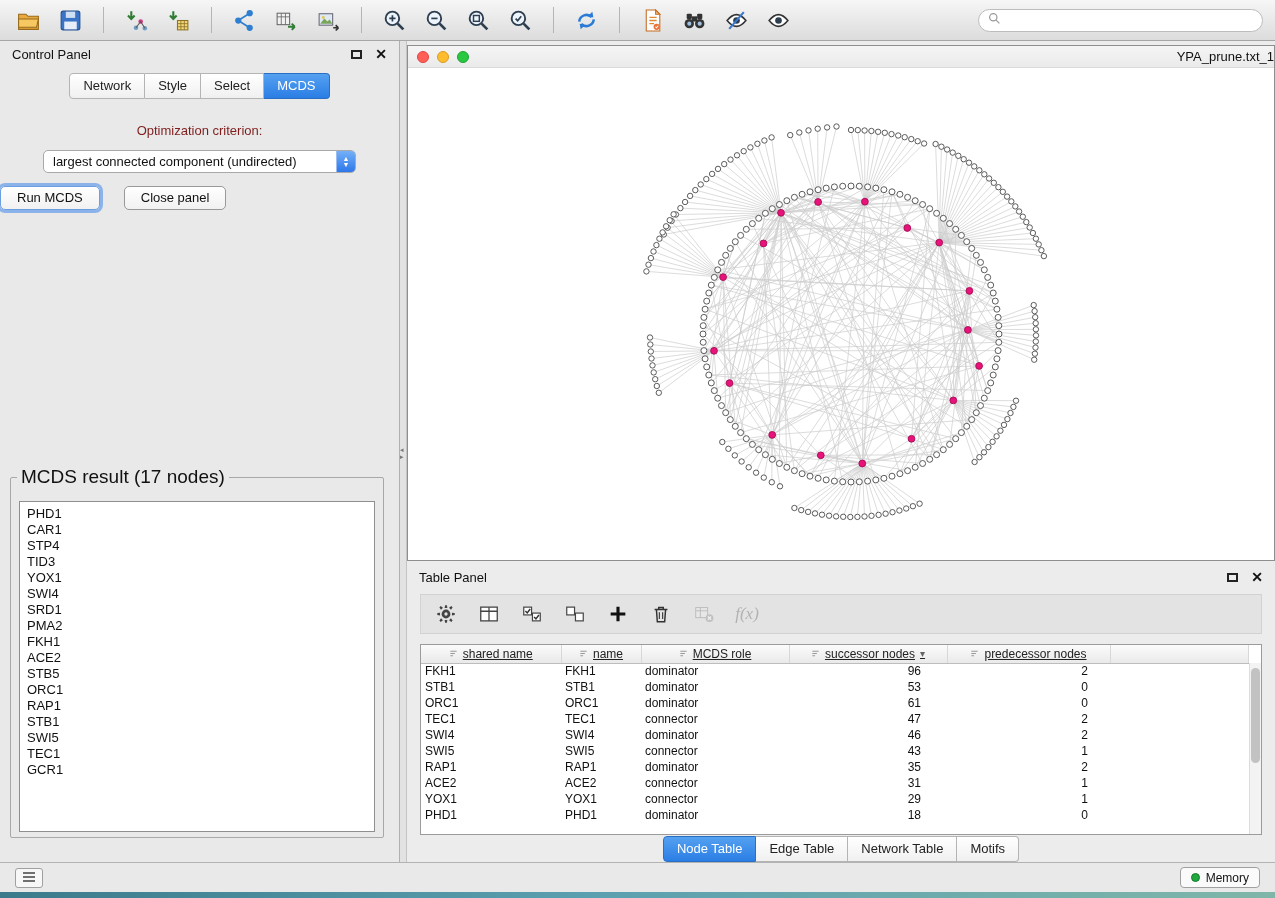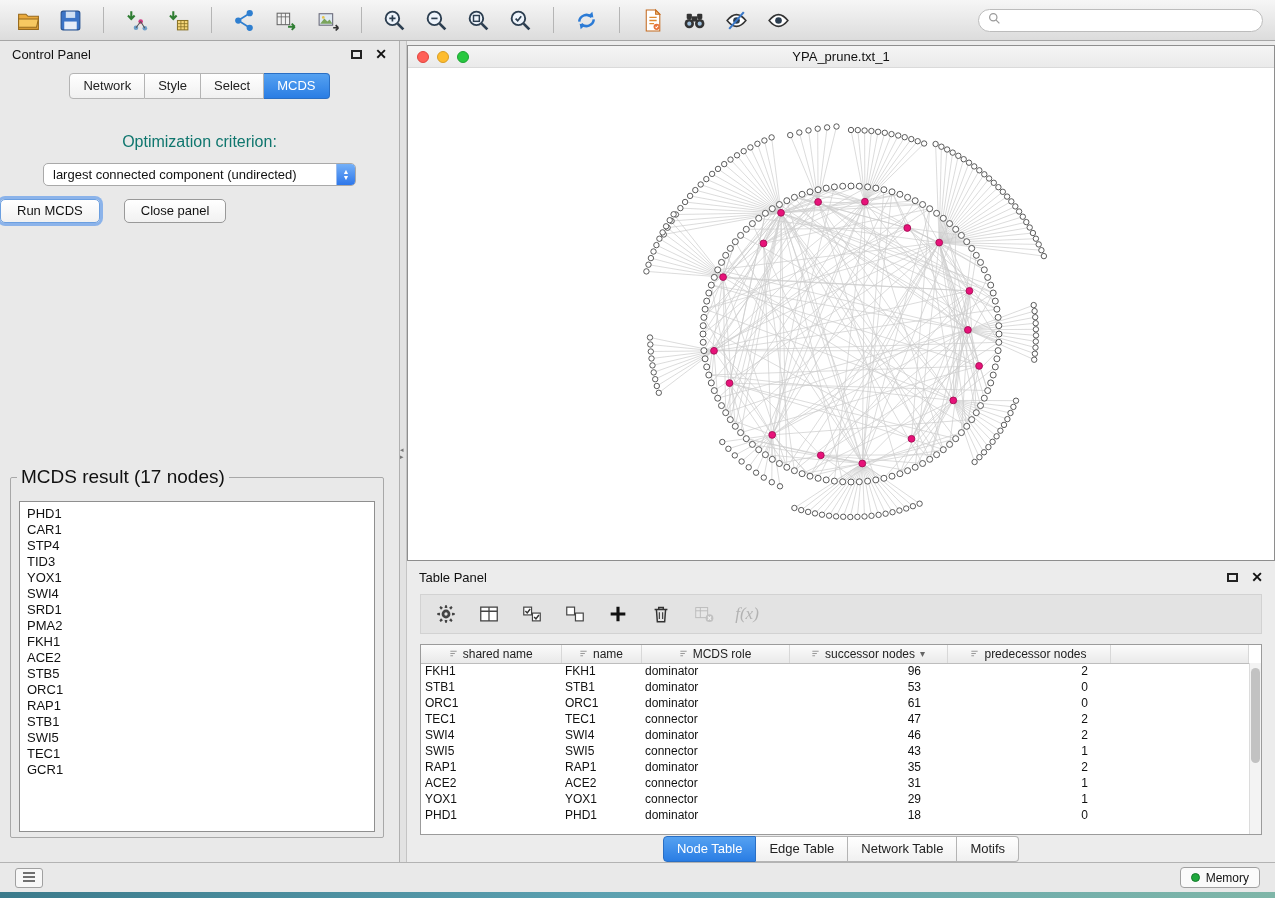--- a/index.html
+++ b/index.html
@@ -27,21 +27,21 @@
   .cp-titlebar,.tp-titlebar{height:26px;display:flex;align-items:center;padding:0 12px;font-size:13px;color:#111;}
   .win-btns{margin-left:auto;display:flex;align-items:center;gap:13px;}
   .float-btn{width:11px;height:9px;border:2px solid #222;display:inline-block;cursor:pointer;}
   .x-btn{font-size:14px;font-weight:bold;color:#111;cursor:pointer;line-height:12px;}
   .seg-tabs{display:flex;justify-content:center;margin-top:6px;}
   .seg-tab{font-size:13px;padding:4px 13px 5px;background:linear-gradient(#ffffff,#f0f0f0);
            border:1px solid #b4b4b4;border-left:none;color:#222;cursor:pointer;white-space:nowrap;}
   .seg-tab:first-child{border-left:1px solid #b4b4b4;border-radius:4px 0 0 4px;}
   .seg-tab:last-child{border-radius:0 4px 4px 0;}
   .seg-tab.active{background:linear-gradient(#55a1f1,#2a7de4);color:#fff;border-color:#2a6fc4;}
-  .opt-label{text-align:center;margin-top:34px;font-size:16px;color:#0f766e;}
+  .opt-label{text-align:center;margin-top:24px;font-size:13px;color:#7f1d1d;}
   .dropdown{width:313px;height:23px;margin:12px auto 0;background:#fff;border:1px solid #a9a9a9;
             border-radius:5px;display:flex;align-items:center;font-size:13px;cursor:pointer;overflow:hidden;}
   .dd-value{padding-left:9px;flex:1;white-space:nowrap;color:#111;}
   .dd-stepper{width:19px;height:100%;background:linear-gradient(#74b0f8,#2e77ea);
               display:flex;flex-direction:column;align-items:center;justify-content:center;
               color:#fff;font-size:7px;line-height:6px;border-left:1px solid #9bbdf0;}
   .btn-row{display:flex;justify-content:flex-start;gap:24px;margin-top:13px;}
   .btn{font-size:13px;padding:3px 16px 4px;background:linear-gradient(#ffffff,#f1f1f1);
        border:1px solid #999;border-radius:5px;font-family:inherit;cursor:pointer;color:#111;}
   .btn.focused{box-shadow:0 0 0 3px rgba(77,144,235,.6);border-color:#6b9fe0;}
@@ -59,40 +59,40 @@
 
   
   .network-window{position:absolute;left:407px;top:45px;width:868px;height:516px;background:#fff;
                   border:1px solid #8e8e8e;}
   .net-titlebar{height:22px;display:flex;align-items:center;padding:0 9px;position:relative;
                 background:linear-gradient(#f5f5f5,#eaeaea);border-bottom:1px solid #dadada;}
   .tl{width:12px;height:12px;border-radius:50%;margin-right:8px;cursor:pointer;flex:0 0 auto;}
   .tl.red{background:#ff5f57;border:1px solid #e0443e;}
   .tl.yellow{background:#febc2e;border:1px solid #d89e24;}
   .tl.green{background:#28c840;border:1px solid #1da333;}
-  .net-title{position:absolute;left:0;right:0;text-align:center;font-size:13px;color:#111;pointer-events:none;}
+  .net-title{position:absolute;left:0;right:0;text-align:right;font-size:13px;color:#111;pointer-events:none;}
   .net-canvas{position:absolute;left:0;top:22px;right:0;bottom:0;background:#fff;}
   .net-canvas svg{width:100%;height:100%;display:block;}
 
   
   .table-panel{position:absolute;left:407px;top:564px;width:868px;height:298px;background:#ececec;}
   .tp-toolbar{position:absolute;left:13px;right:13px;top:30px;height:40px;background:#e3e3e3;
               border:1px solid #d2d2d2;display:flex;align-items:center;padding:0 12px;gap:17px;}
   .tp-ic{width:26px;height:26px;display:flex;align-items:center;justify-content:center;cursor:pointer;}
   .tp-ic svg{width:22px;height:22px;}
   .tp-ic.disabled{opacity:.45;cursor:default;}
   .fx-label{font-family:"Liberation Serif",serif;font-style:italic;font-size:17px;color:#777;}
   .table-wrap{position:absolute;left:13px;right:13px;top:80px;height:191px;background:#fff;
               border:1px solid #9b9b9b;overflow:hidden;}
   .table-wrap table{border-collapse:collapse;table-layout:fixed;width:calc(100% - 12px);}
   .table-wrap th{height:18px;font-size:12px;font-weight:normal;color:#222;
                  background:linear-gradient(#fbfbfb,#e9e9e9);
                  border-right:1px solid #d8d8d8;border-bottom:1px solid #bdbdbd;
                  white-space:nowrap;overflow:hidden;cursor:pointer;}
-  .th-inner{display:flex;align-items:center;justify-content:center;gap:5px;}
+  .th-inner{display:flex;align-items:center;justify-content:center;gap:5px;text-decoration:underline;}
   .sort-arrow{color:#666;font-size:10px;}
   .table-wrap td{height:16px;font-size:12px;padding:0 4px;white-space:nowrap;overflow:hidden;color:#111;}
   td.num{text-align:right;}
   td.num-s{padding-right:26px;}
   td.num-p{padding-right:22px;}
   .v-scrollbar{position:absolute;top:18px;right:0;bottom:0;width:12px;background:#f3f3f3;
                border-left:1px solid #dcdcdc;cursor:pointer;}
   .v-scrollbar .thumb{position:absolute;left:1px;right:1px;top:5px;height:95px;background:#c2c2c2;border-radius:6px;}
   .tp-tabs{position:absolute;left:0;right:0;top:272px;display:flex;justify-content:center;}
 

